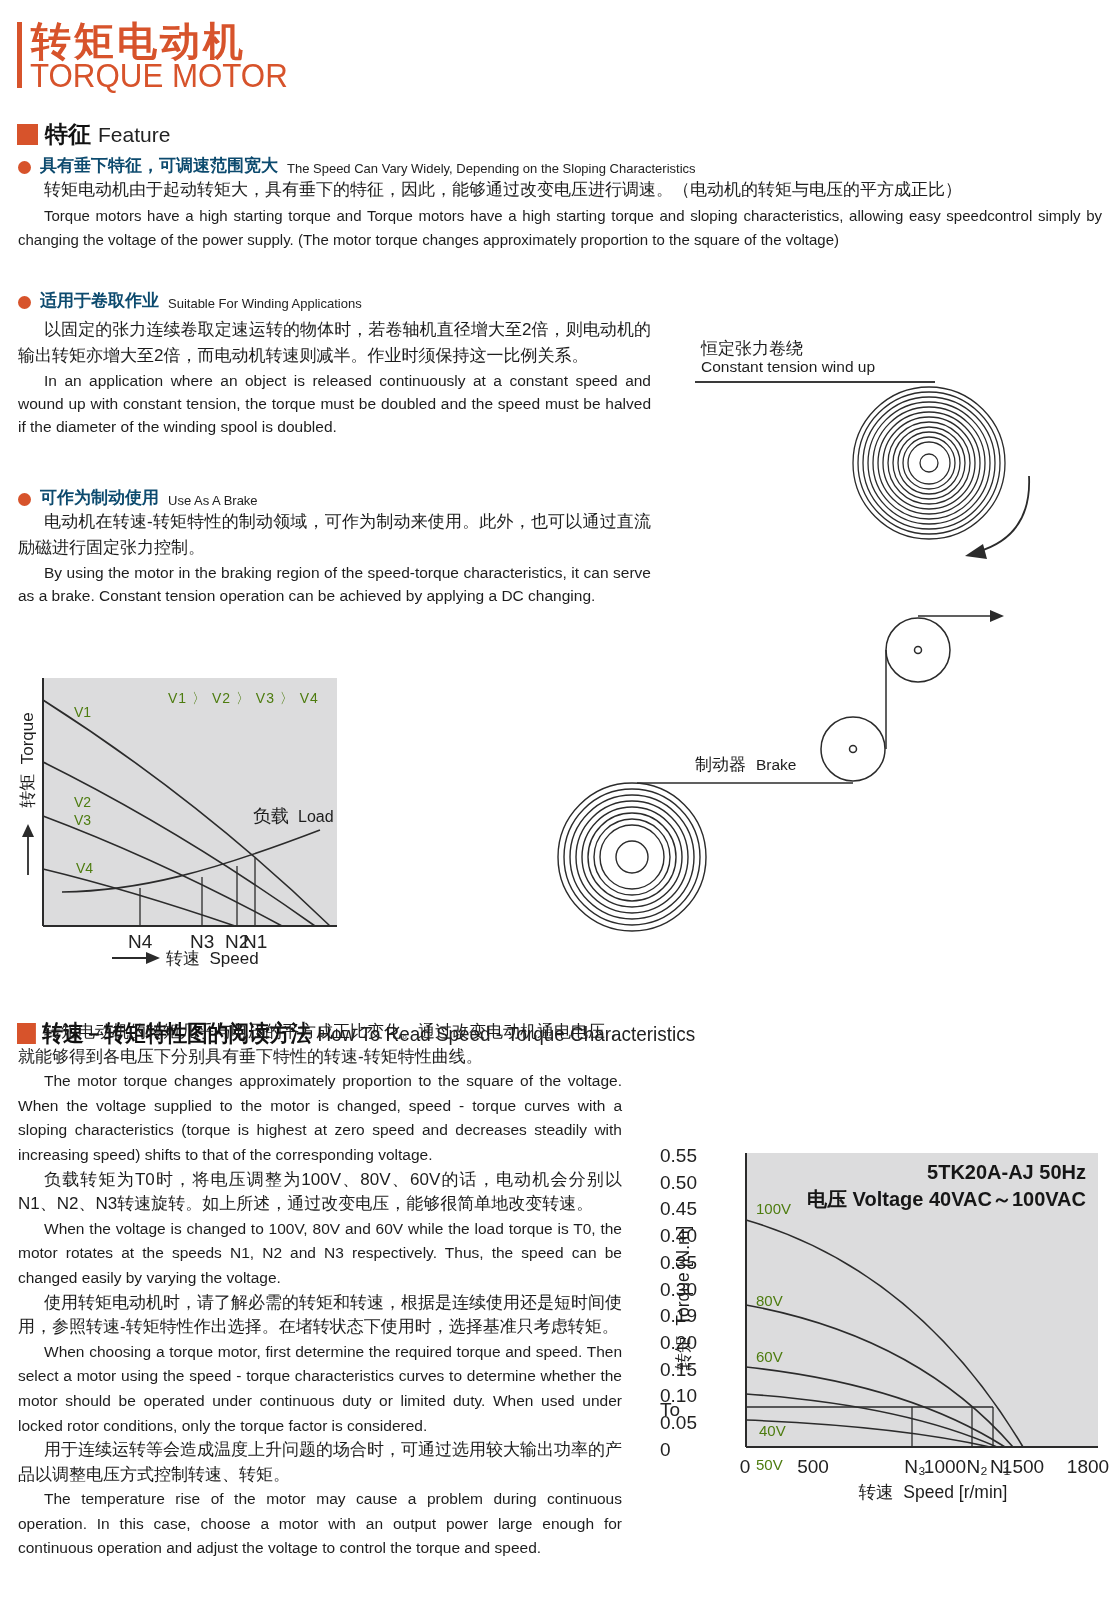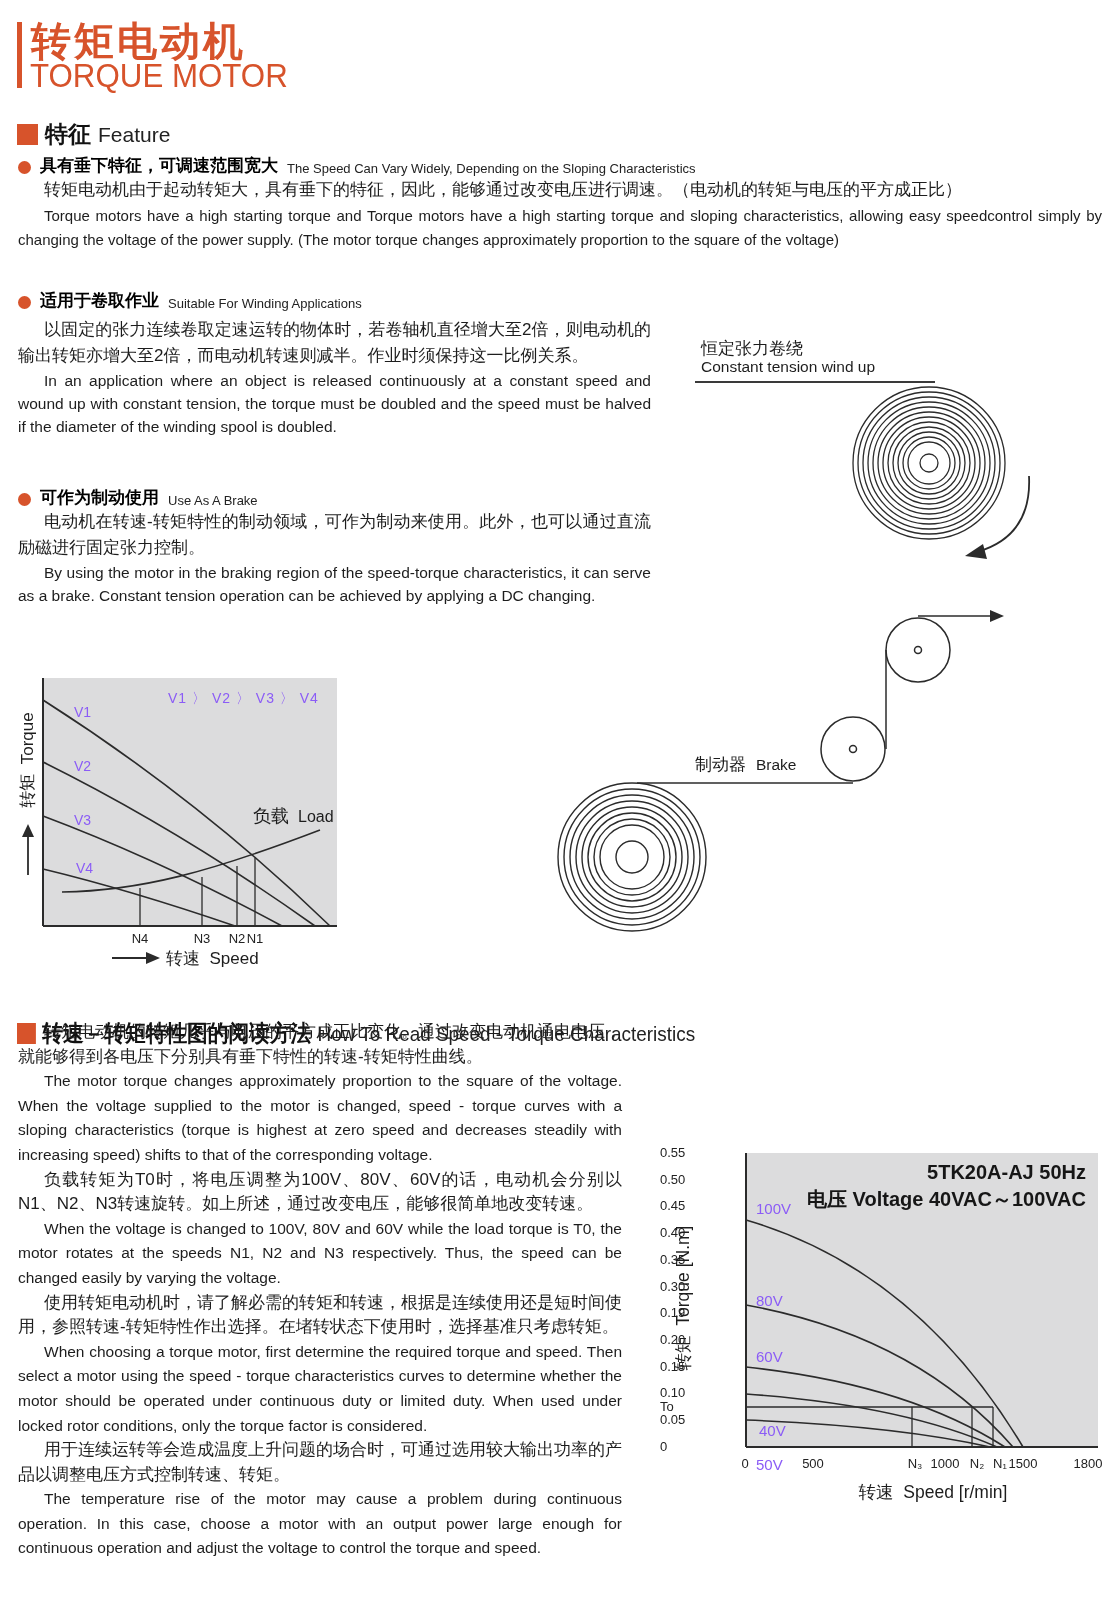--- a/index.html
+++ b/index.html
@@ -10,30 +10,30 @@
   .hdr-cn{position:absolute;left:31px;top:14px;font-size:40px;font-weight:700;color:#d7532b;letter-spacing:3px;}
   .hdr-en{position:absolute;left:30px;top:56px;font-size:34px;font-weight:500;color:#d7532b;
           transform:scaleX(.92);transform-origin:left;letter-spacing:0;}
   .sec-row{position:absolute;display:flex;align-items:center;gap:7px;}
   .sec-sq{width:21px;height:21px;background:#d7532b;flex:0 0 auto;}
   .sec-cn{font-size:23px;font-weight:700;color:#111;}
   .sec-en{font-size:21px;color:#222;}
   .squeeze{transform:scaleX(.9);transform-origin:left;}
   .bullet-row{position:absolute;display:flex;align-items:flex-end;gap:9px;}
   .bullet-dot{width:13px;height:13px;border-radius:50%;background:#d7532b;flex:0 0 auto;margin-bottom:3px;}
-  .bullet-cn{font-size:17px;font-weight:700;color:#000000;text-align:center;}
+  .bullet-cn{font-size:17px;font-weight:700;color:#0c4a6e;text-align:center;}
   .bullet-en{font-size:13px;color:#222;padding-bottom:1px;}
   .para-cn{font-size:17px;line-height:25.5px;text-align:justify;text-indent:26px;color:#1d1d1d;}
   .para-en{font-size:15.5px;line-height:23px;text-align:justify;text-indent:26px;color:#1d1d1d;}
   .para-en-wide{font-size:15px;line-height:23.5px;text-align:justify;text-indent:26px;color:#1d1d1d;}
   .diag-label-cn{font-size:17px;color:#1d1d1d;}
   .diag-label-en{font-size:15.5px;color:#1d1d1d;}
   .rule{position:absolute;height:2px;background:#3a3a3a;}
-  .chart-lbl{position:absolute;font-size:14px;color:#8b5cf6;}
-  .tick{position:absolute;font-size:13px;color:#222;}
+  .chart-lbl{position:absolute;font-size:14px;color:#4d7c0f;}
+  .tick{position:absolute;font-size:19px;color:#222;}
   .tick.c{text-align:center;}
   .tick.r{text-align:left;}
   .rot{transform:rotate(-90deg);transform-origin:center;text-align:center;white-space:nowrap;}
   .axis-cap{font-size:17px;color:#1d1d1d;}
   .tk-title{position:absolute;text-align:right;font-weight:600;color:#161616;font-size:20px;}
   .col2{position:absolute;left:18px;top:1020px;width:604px;}
   .col2 p{margin:0;}
   .col2 .cn{font-size:17px;line-height:24.6px;text-align:justify;text-indent:26px;}
   .col2 .en{font-size:15.5px;line-height:24.6px;text-align:justify;text-indent:26px;}
   svg{display:block;}
@@ -153,21 +153,21 @@
       <line x1="28" y1="235" x2="28" y2="195" stroke="#2b2b2b" stroke-width="1.8"></line>
       <path d="M22,197 L28,184 L34,197 Z" fill="#2b2b2b"></path>
     </g>
     <g>
       <line x1="112" y1="318" x2="148" y2="318" stroke="#2b2b2b" stroke-width="1.8"></line>
       <path d="M146,312 L160,318 L146,324 Z" fill="#2b2b2b"></path>
     </g>
   </svg>
   <div class="chart-lbl" style="left:168px;top:690px;letter-spacing:1px;">V1 〉 V2 〉 V3 〉 V4</div>
   <div class="chart-lbl" style="left:74px;top:704px;">V1</div>
-  <div class="chart-lbl" style="left:74px;top:758px;">V2</div>
+  <div class="chart-lbl" style="left:74px;top:794px;">V2</div>
   <div class="chart-lbl" style="left:74px;top:812px;">V3</div>
   <div class="chart-lbl" style="left:76px;top:860px;">V4</div>
   <div class="abs" style="left:253px;top:804px;display:flex;gap:9px;align-items:baseline;">
     <span style="font-size:18px;">负载</span>
     <span style="font-size:16px;">Load</span>
   </div>
   <div class="tick c" style="left:128px;top:931px;width:24px;">N4</div>
   <div class="tick c" style="left:190px;top:931px;width:24px;">N3</div>
   <div class="tick c" style="left:225px;top:931px;width:24px;">N2</div>
   <div class="tick c" style="left:243px;top:931px;width:24px;">N1</div>

